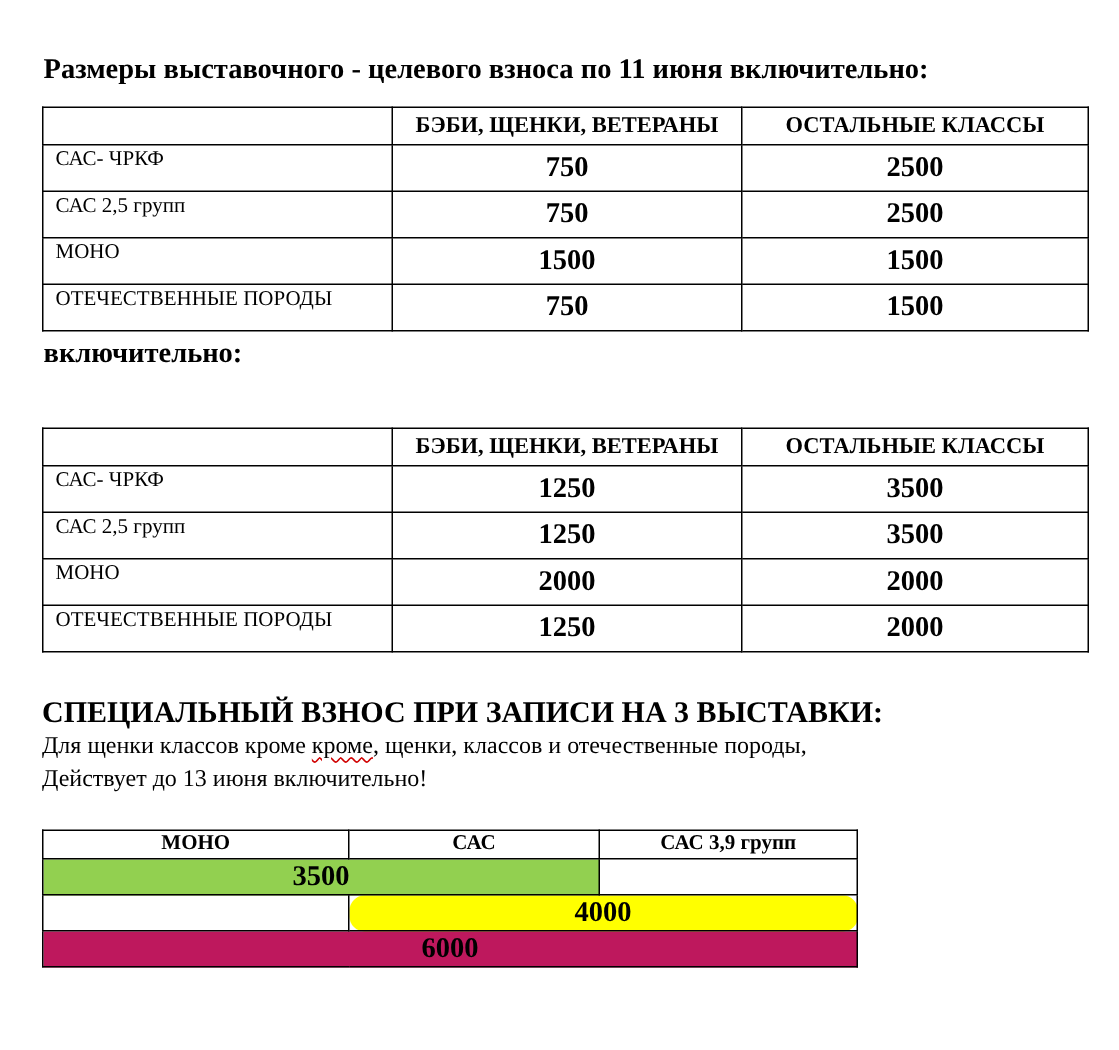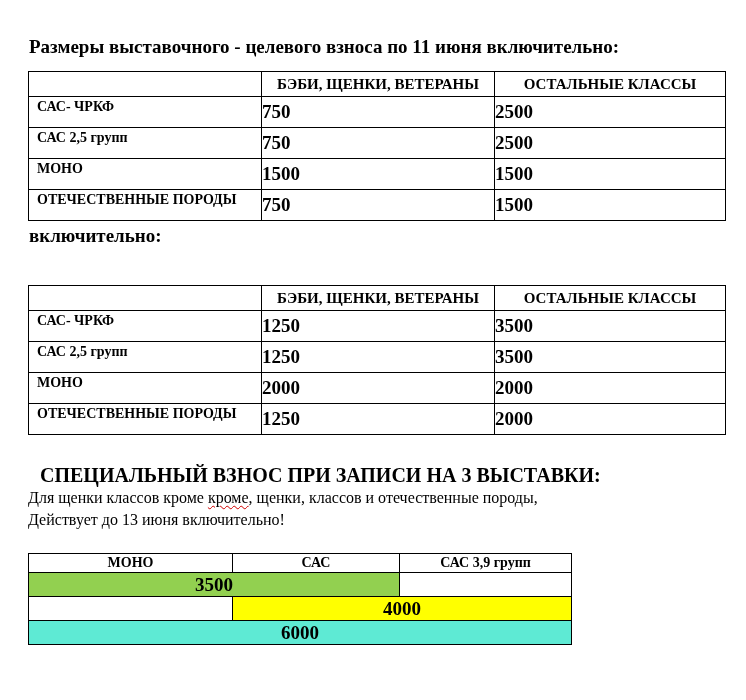--- a/index.html
+++ b/index.html
@@ -2,24 +2,24 @@
 <html><head>
   <meta charset="utf-8">
   <style>
     html, body { margin: 0; padding: 0; background: #ffffff; }
     body { width: 746px; height: 700px; position: relative; overflow: hidden;
            font-family: "Liberation Serif", "DejaVu Serif", serif; color: #000; }
     .heading { position: absolute; left: 29px; font-weight: bold; font-size: 19px; line-height: 26px; }
     table.fee { position: absolute; left: 28px; border-collapse: collapse; table-layout: fixed; }
     table.fee td { border: 1px solid #000; padding: 0; vertical-align: top; }
     table.fee td.colhead { text-align: center; font-weight: bold; font-size: 15px; vertical-align: middle; }
-    table.fee td.rowlabel { font-weight: bold; font-size: 14px; padding-left: 8px; line-height: 19px; }
-    table.fee td.val { text-align: left; font-weight: bold; font-size: 19px; line-height: 30px; vertical-align: bottom; }
+    table.fee td.rowlabel { font-weight: normal; font-size: 14px; padding-left: 8px; line-height: 19px; }
+    table.fee td.val { text-align: center; font-weight: bold; font-size: 19px; line-height: 30px; vertical-align: bottom; }
     table.fee td.val span { display: inline-block; line-height: 22px; }
-    .special-title { position: absolute; left: 40px; top: 462px; font-weight: bold; font-size: 20px; line-height: 26px; }
+    .special-title { position: absolute; left: 28px; top: 462px; font-weight: bold; font-size: 20px; line-height: 26px; }
     .special-text { position: absolute; left: 28px; font-size: 16px; line-height: 22px; }
     .spell { text-decoration: underline wavy #d00000; text-decoration-thickness: 1px; text-underline-offset: 2px; }
     table.combo { position: absolute; left: 28px; top: 553px; border-collapse: collapse; table-layout: fixed; }
     table.combo td { border: 1px solid #000; padding: 0; text-align: center; font-weight: bold; }
     table.combo td.h { font-size: 14px; height: 18px; line-height: 18px; }
     table.combo td.v { font-size: 19px; height: 23px; line-height: 23px; }
   </style>
 </head>
 <body>
 
@@ -114,19 +114,19 @@
     <td class="h">МОНО</td>
     <td class="h">САС</td>
     <td class="h">САС 3,9 групп</td>
   </tr>
   <tr>
     <td class="v" colspan="2" style="background:#92d050;">3500</td>
     <td class="v"></td>
   </tr>
   <tr>
     <td class="v"></td>
-    <td class="v" colspan="2" style="background:#ffff00;">4000</td>
+    <td class="v" colspan="2" style="background:#ffff00;border-radius:10px;">4000</td>
   </tr>
   <tr>
-    <td class="v" colspan="3" style="background:#5eead4;">6000</td>
+    <td class="v" colspan="3" style="background:#be185d;">6000</td>
   </tr>
 </tbody>
   </table>
 
 </body></html>

